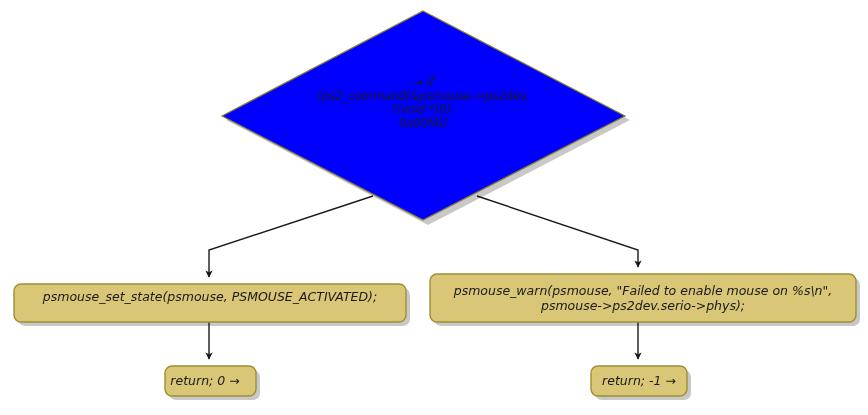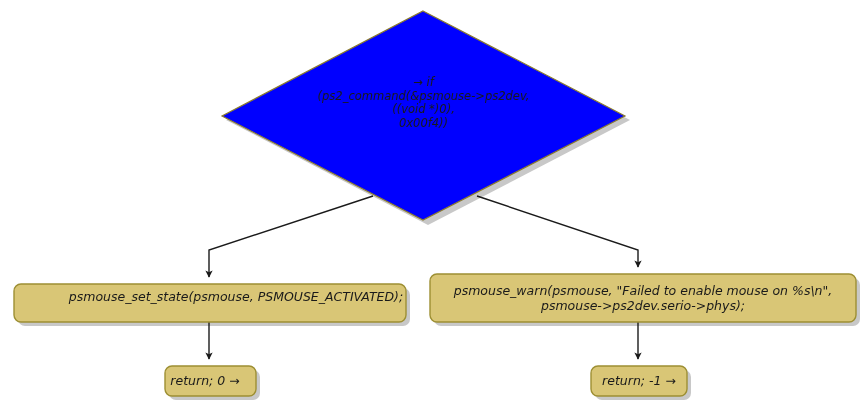--- a/index.html
+++ b/index.html
@@ -38,21 +38,20 @@
     width: 403px;
     font-size: 11.5px;
     line-height: 13.5px;
   }
   #activate-text {
     left: 14px;
     top: 289px;
     width: 392px;
     font-size: 12.5px;
     line-height: 15px;
-    padding-left: 26px;
   }
   #warn-text {
     left: 430px;
     top: 283px;
     width: 426px;
     font-size: 12.5px;
     line-height: 15px;
   }
   #return-zero-text {
     left: 165px;

